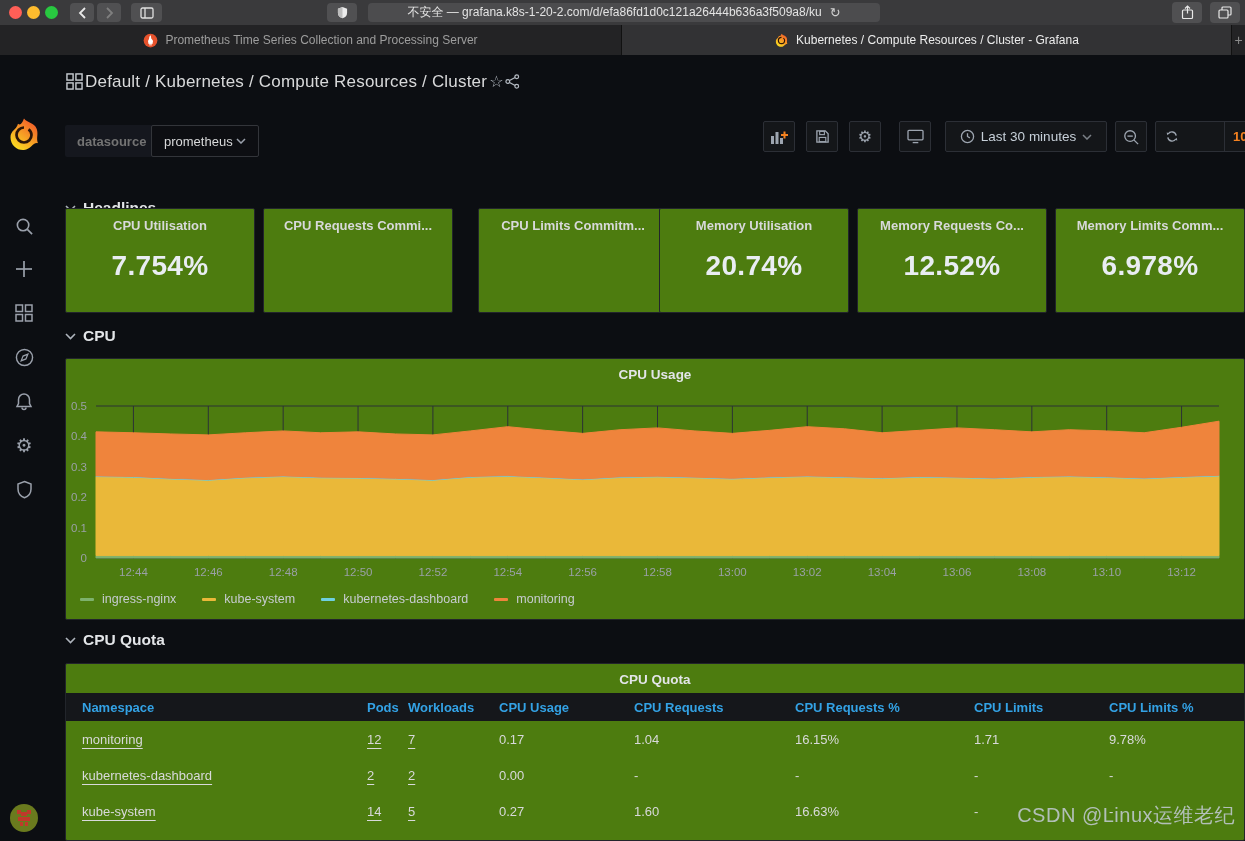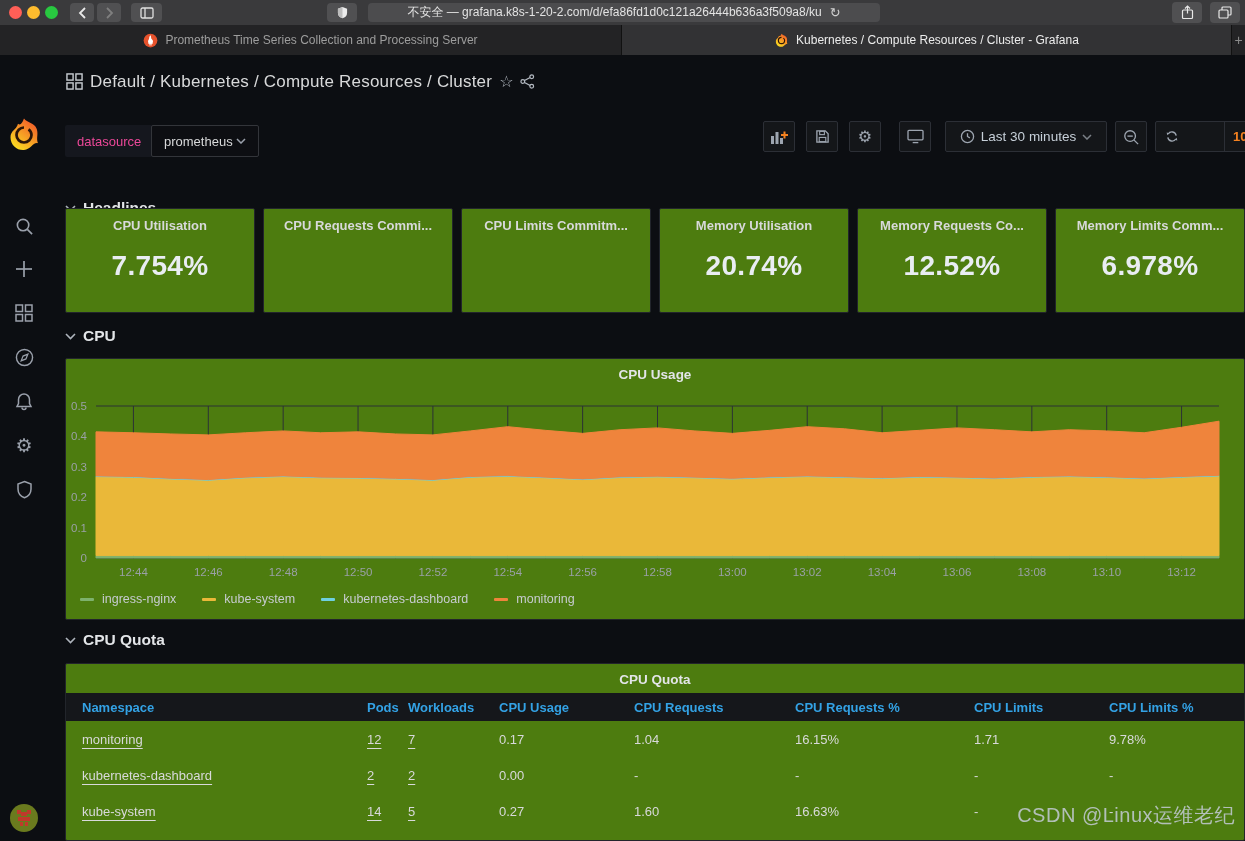--- a/index.html
+++ b/index.html
@@ -28,37 +28,37 @@
   .newtab { flex:1; background:#232325; color:#8b8b8b; display:flex; align-items:center; justify-content:center; font-size:14px; }
 
   
   .sidebar { position:absolute; left:0; top:55px; width:48px; height:786px; background:#0c0e12; }
   .sideicon { position:absolute; left:0; width:48px; height:34px; display:flex; align-items:center;
               justify-content:center; color:#9aa0ab; }
   .glogo { position:absolute; left:6px; top:62px; width:36px; height:36px; }
 
   
   .gnav { position:absolute; left:48px; top:55px; width:1197px; height:53px; }
-  .crumb-wrap { position:absolute; left:18px; top:0; height:53px; display:flex; align-items:center; gap:7px; color:#d8d9da; }
+  .crumb-wrap { position:absolute; left:18px; top:0; height:53px; display:flex; align-items:center; gap:2px; color:#d8d9da; }
   .crumb { font-size:17px; font-weight:500; letter-spacing:.2px; }
   .star, .share-sm { color:#b4bac2; font-size:16px; }
   .navbtn { position:absolute; top:66px; height:31px; background:#141619; border:1px solid #2c2f36;
             border-radius:2px; display:flex; align-items:center; justify-content:center; gap:6px; color:#9da5b0; }
   .navbtn.icon32 { width:32px; }
   .timepick { left:897px; width:162px; font-size:13.5px; color:#c7d0d9; font-weight:500; }
   .refresh-group { position:absolute; top:66px; left:1107px; height:31px; display:flex; align-items:center;
                    background:#141619; border:1px solid #2c2f36; border-radius:2px; color:#9da5b0;gap:36px; }
   .refresh-group .seg { height:100%; display:flex; align-items:center; justify-content:center; padding:0 8px; }
   .refresh-group .seg + .seg { border-left:1px solid #2c2f36; }
   .interval { color:#f58220; font-weight:700; font-size:13px; display:flex; gap:5px; align-items:center; }
 
   
   .chip { position:absolute; top:125px; height:32px; display:flex; align-items:center; padding:0 12px;
           font-size:13px; border-radius:2px; }
-  .chip.label { left:65px; background:#15171e; color:#ec4899; font-weight:400; }
+  .chip.label { left:65px; background:#15171e; color:#737373; font-weight:700; }
   .chip.value { left:151px; background:#0d0e12; border:1px solid #33353a; color:#d8d9da; gap:3px; }
 
   .section-head { position:absolute; left:65px; display:flex; align-items:center; gap:7px;
                   color:#e3e5e8; font-size:15.5px; font-weight:700; }
   .chev { color:#aeb4bc; }
 
   .panel { position:absolute; background:#4d7c0f; border:1px solid #22252b; border-radius:2px; }
   .stat-panel { top:208px; width:190px; height:105px; text-align:center; }
   .stat-title { margin-top:9px; font-size:13px; font-weight:700; color:#d8d9da;
                 overflow:hidden; white-space:nowrap; padding:0 8px; }
@@ -330,21 +330,21 @@
     <span>Headlines</span>
   </div>
 
   <div class="panel stat-panel" style="left:65px;">
       <div class="stat-title">CPU Utilisation</div>
       <div class="stat-value">7.754%</div>
     </div>
   <div class="panel stat-panel" style="left:263px;">
       <div class="stat-title">CPU Requests Commi...</div>
     </div>
-  <div class="panel stat-panel" style="left:461px;">
+  <div class="panel stat-panel" style="left:478px;">
       <div class="stat-title">CPU Limits Commitm...</div>
     </div>
   <div class="panel stat-panel" style="left:659px;">
       <div class="stat-title">Memory Utilisation</div>
       <div class="stat-value">20.74%</div>
     </div>
   <div class="panel stat-panel" style="left:857px;">
       <div class="stat-title">Memory Requests Co...</div>
       <div class="stat-value">12.52%</div>
     </div>

